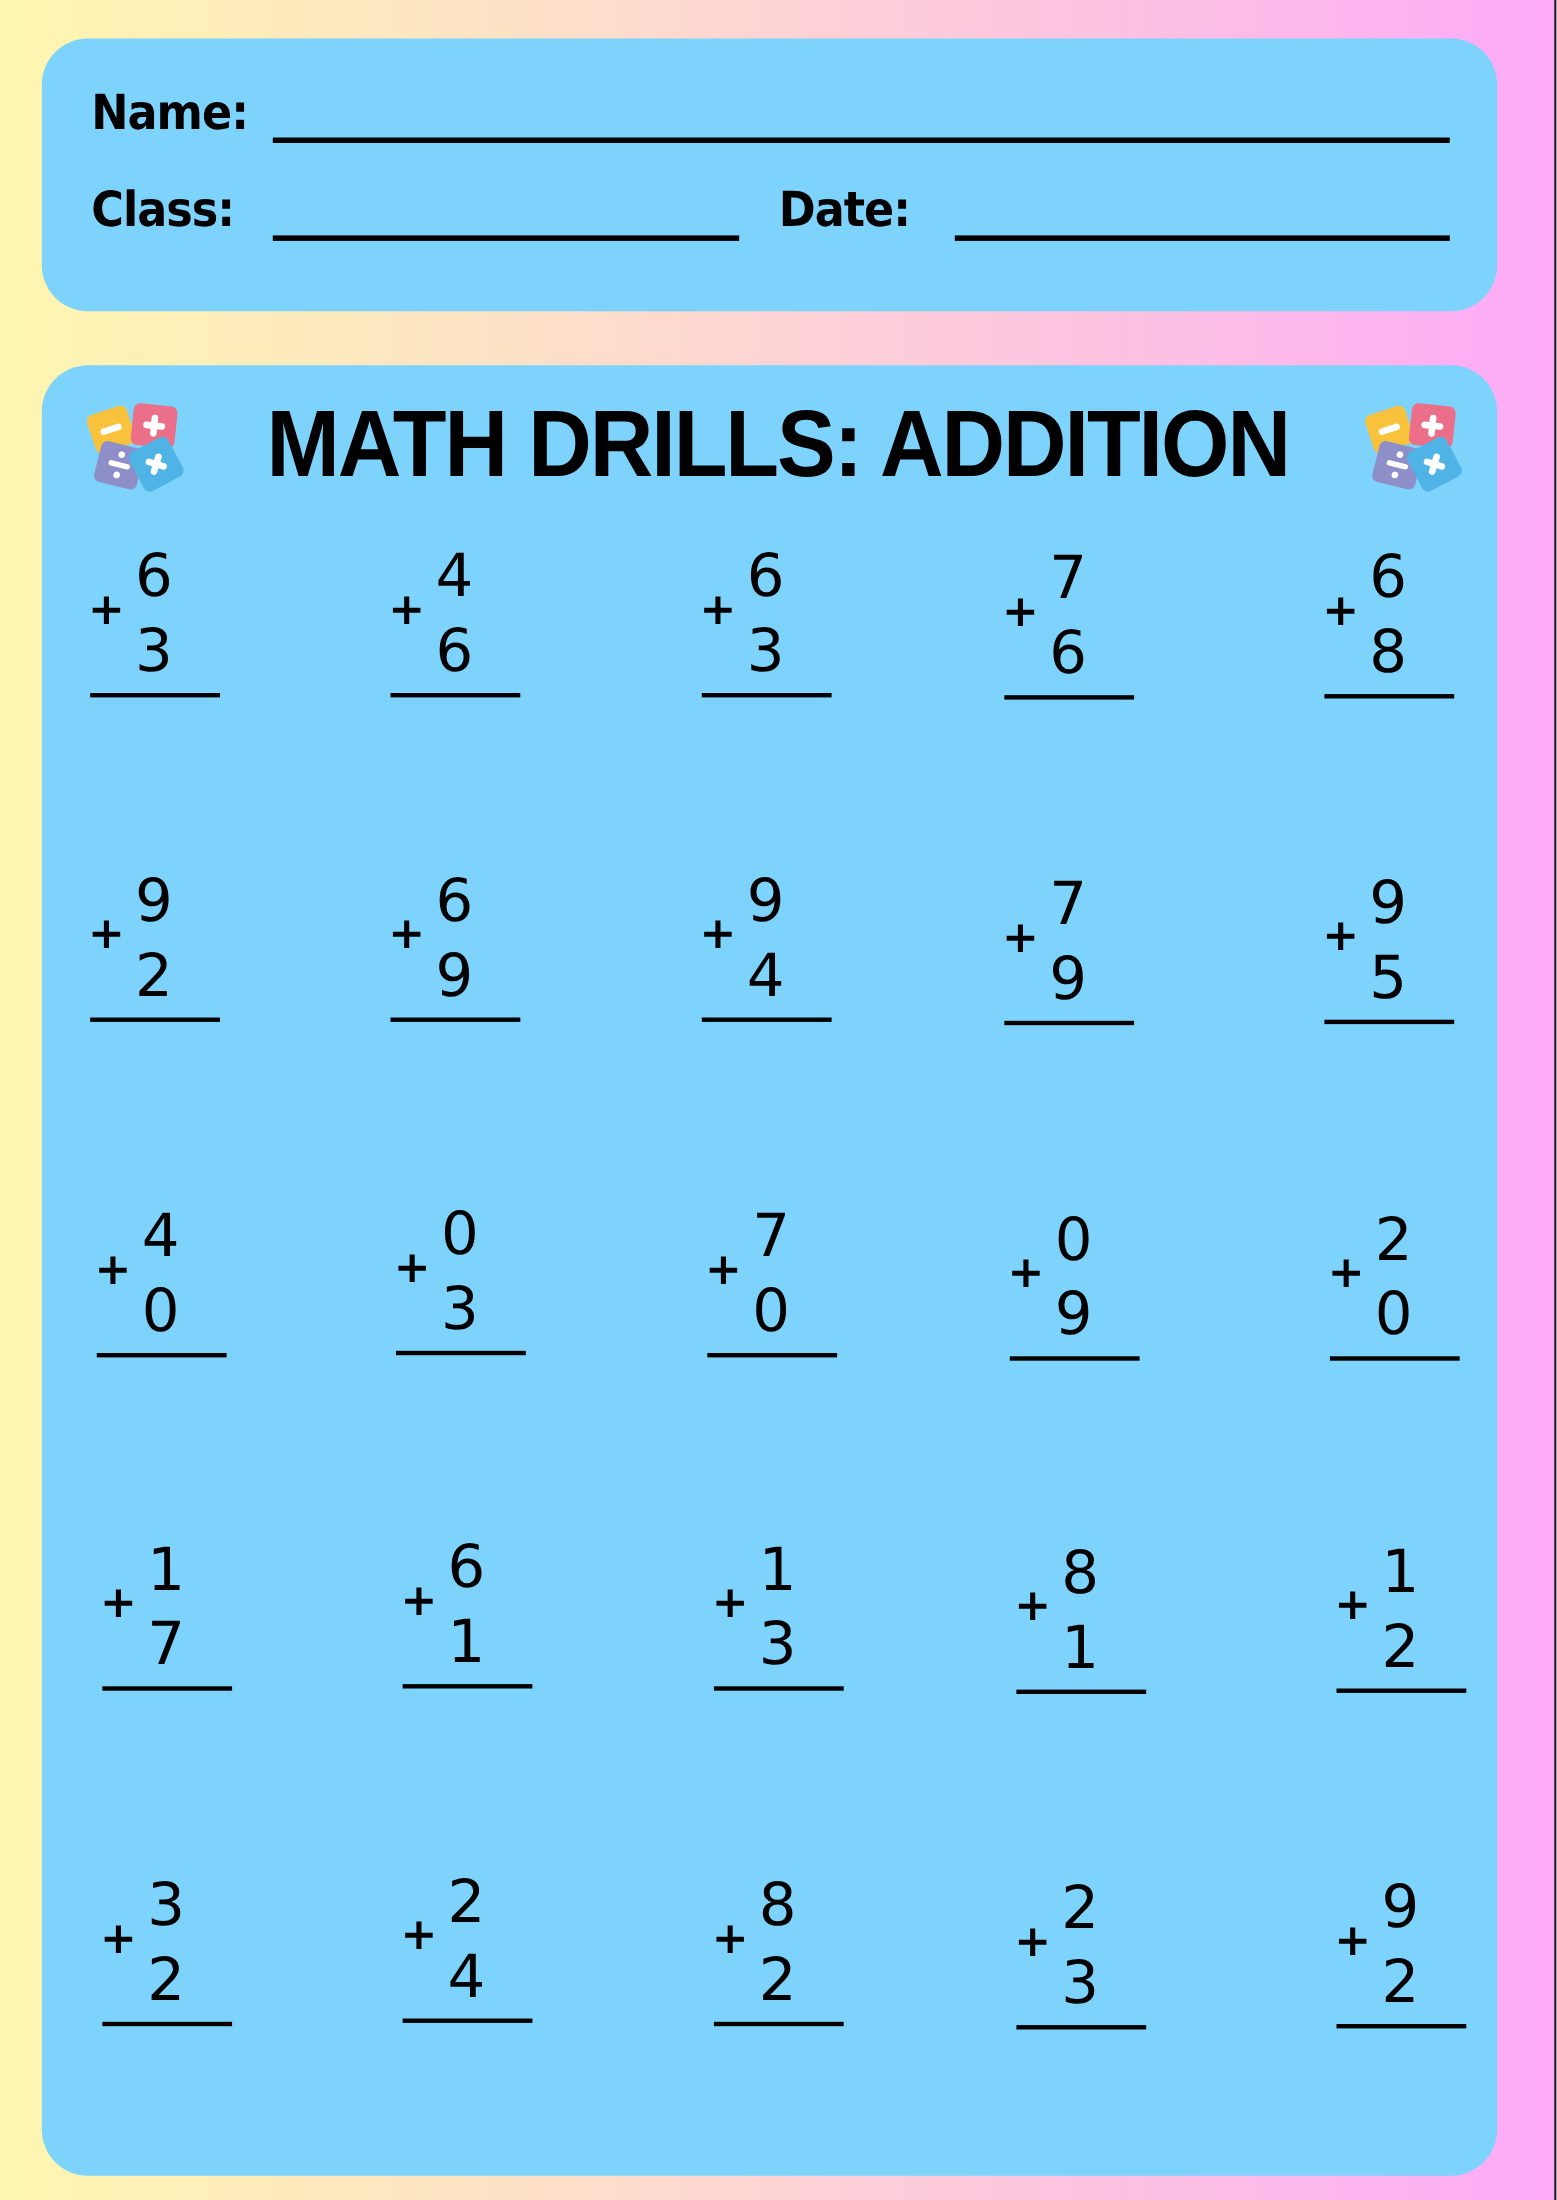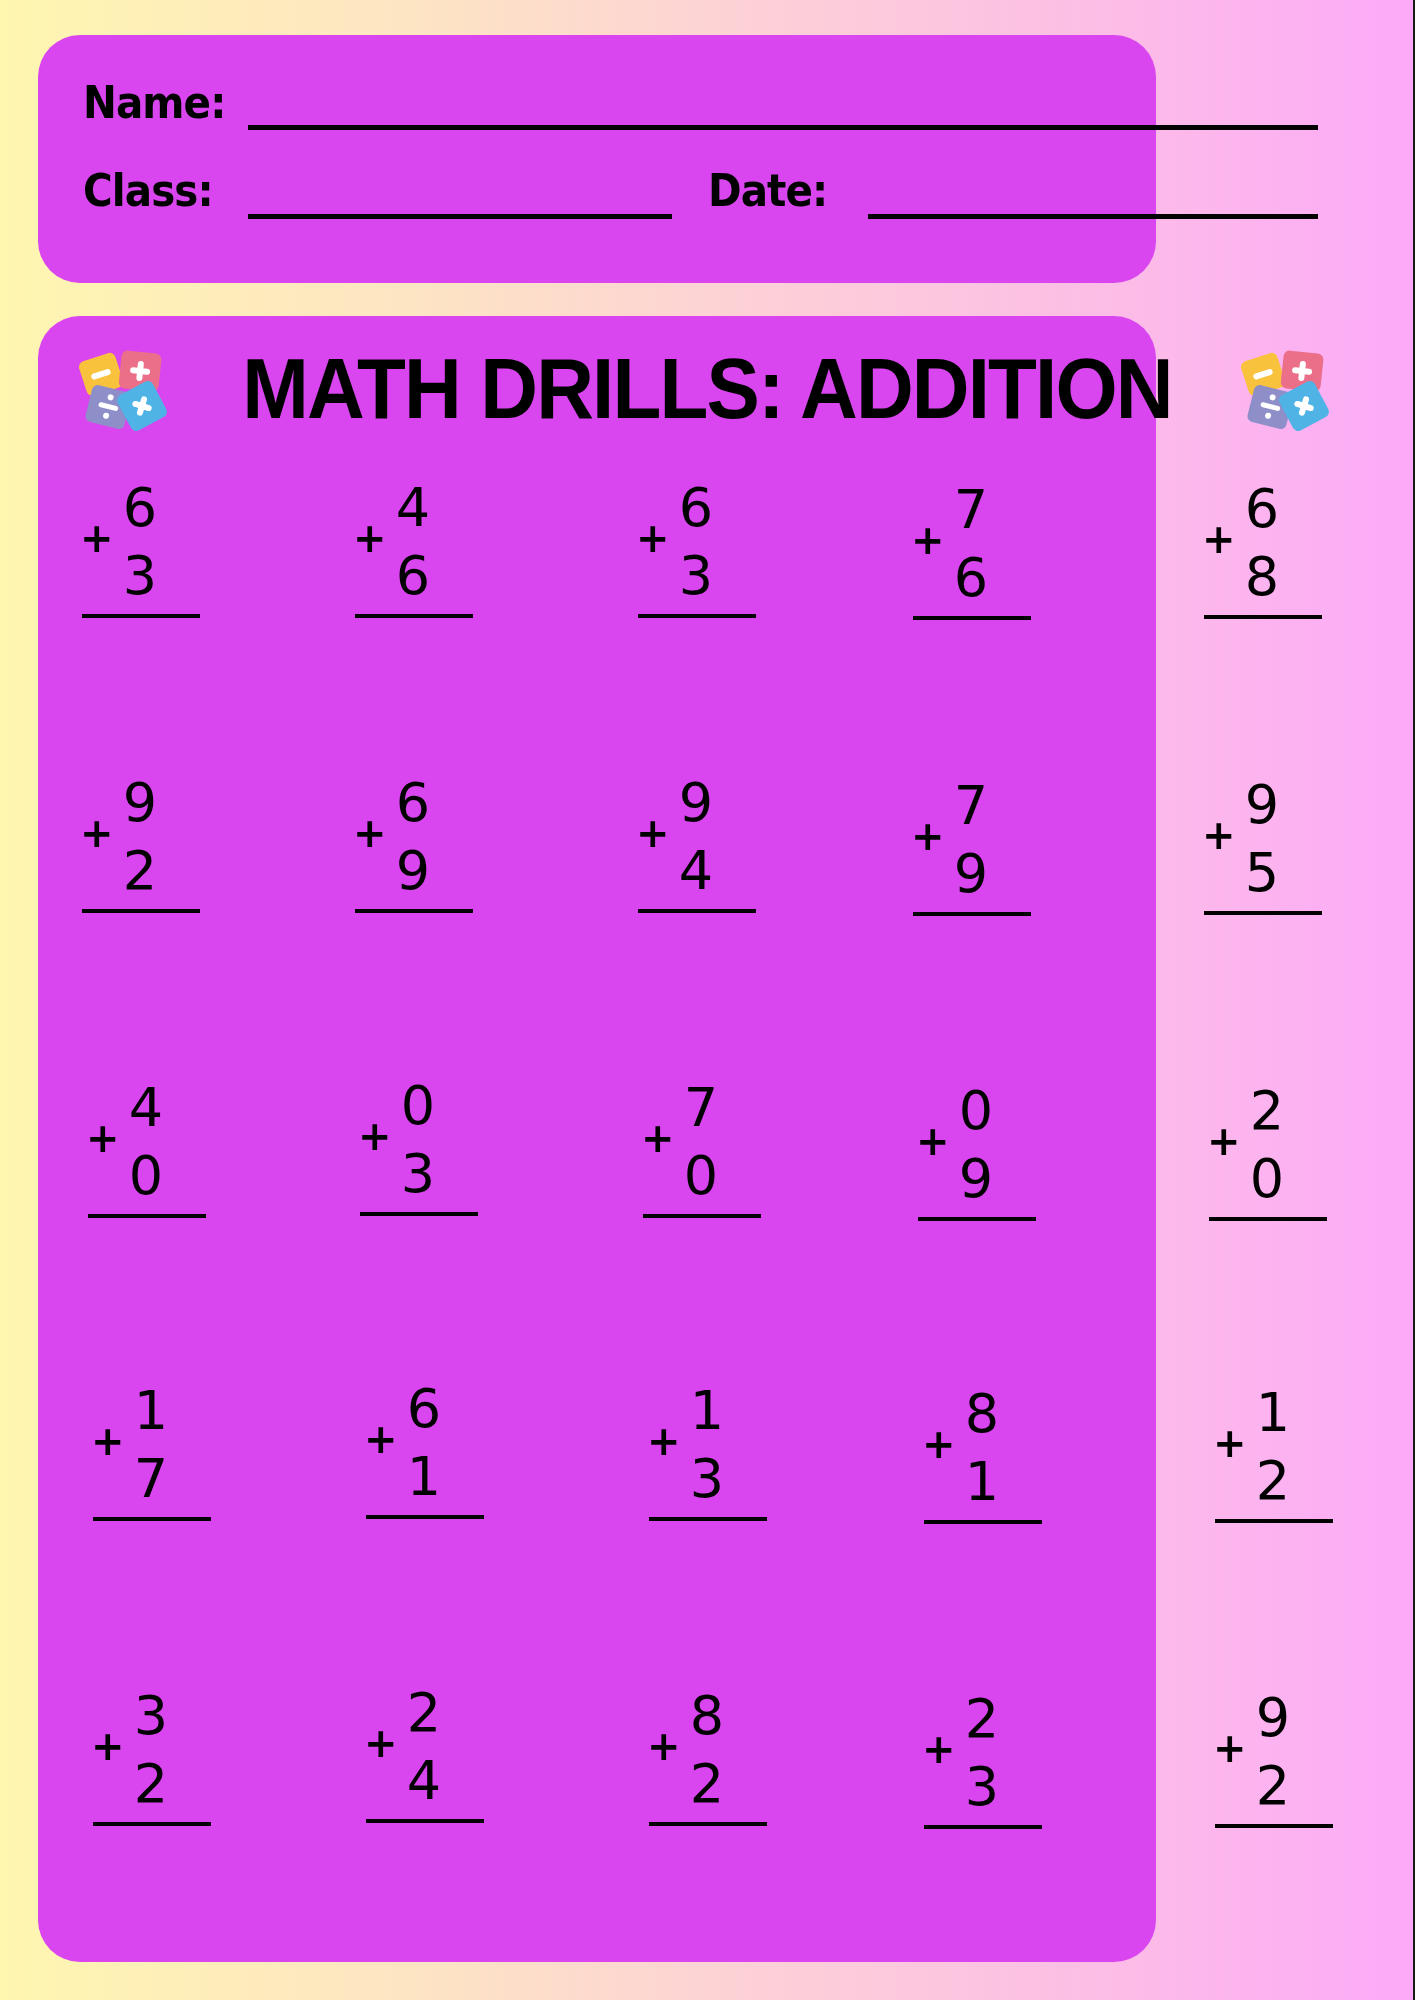--- a/index.html
+++ b/index.html
@@ -2,23 +2,23 @@
 <html><head>
 <meta charset="utf-8">
 <style>
   html, body { margin:0; padding:0; }
   body {
     width:1415px; height:2000px; position:relative; overflow:hidden;
     background: linear-gradient(90deg, #fff6b0 0%, #fde4c4 30%, #fdcfd8 55%, #fcbde6 78%, #fcaaf8 100%);
     font-family: "DejaVu Sans", sans-serif;
   }
   .edge-line { position:absolute; right:0; top:0; width:2px; height:2000px; background:#1a1a1a; }
-  .card { position:absolute; left:38px; width:1118px; background:#d946ef; border-radius:42px; }
+  .card { position:absolute; left:38px; width:1323px; background:#7dd3fc; border-radius:42px; }
   .info-card { top:35px; height:248px; }
-  .main-card { top:316px; height:1646px; }
+  .main-card { top:332px; height:1646px; }
 
   .field-label { position:absolute; font-family:"DejaVu Sans", sans-serif; font-weight:bold; font-size:44px; color:#000; letter-spacing:-1px; transform:scaleX(0.92); transform-origin:left center; }
   .field-line { position:absolute; height:5px; background:#000; }
 
   .title-row { position:absolute; left:0; top:22px; width:1338px; height:100px; }
   .title-text { position:absolute; left:147px; top:0; width:1044px; text-align:center; font-family:"Liberation Sans", sans-serif; font-weight:bold; font-size:86px; line-height:100px; color:#000; letter-spacing:-2px; transform:scaleX(0.93); transform-origin:center; white-space:nowrap; }
   .math-icon { position:absolute; top:10px; width:100px; height:86px; }
 
   .problem { position:absolute; width:130px; height:140px; }
   .problem .num { position:absolute; left:30px; width:60px; text-align:center; font-family:"DejaVu Sans", sans-serif; font-size:54px; line-height:60px; color:#000; }

